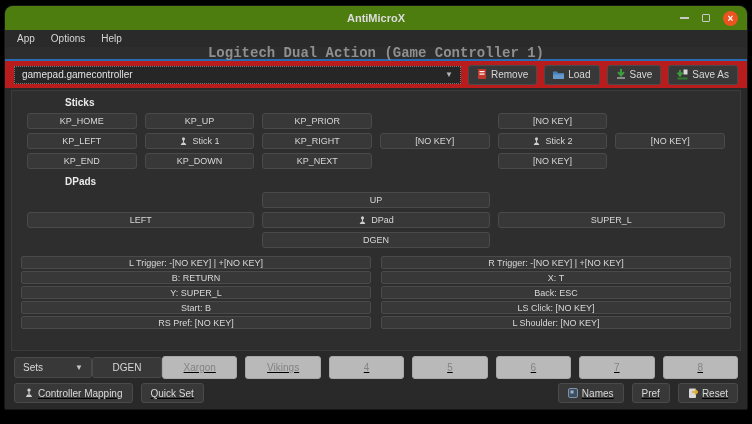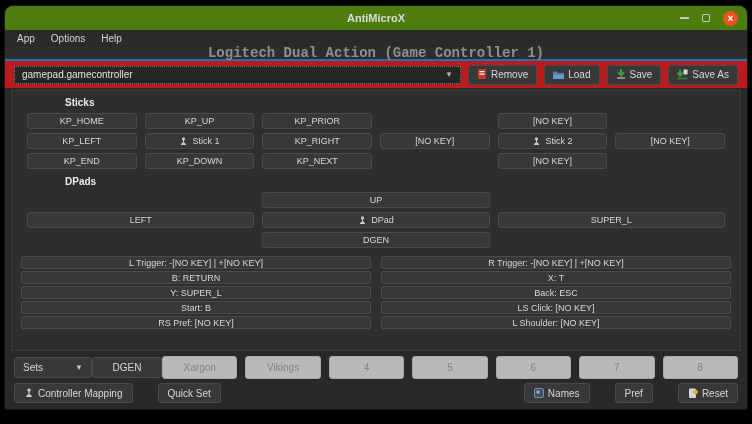--- a/index.html
+++ b/index.html
@@ -36,21 +36,21 @@
   .btn-grid{display:grid;grid-template-columns:repeat(2,1fr);gap:2px 10px;margin:8px 0 0;}
   .map-btn{height:13px;font-size:9px;border-radius:2px;}
   .empty-cell{height:13px;}
   
   .sets-row{display:flex;align-items:center;padding:5px 9px 0;flex:none;}
   .sets-btn{width:78px;height:21px;justify-content:space-between;padding:0 8px;flex:none;}
   .sets-btn .arrow{font-size:8px;color:#c5c5c5;}
   .active-set-btn{width:70px;height:21px;flex:none;}
   .set-tab{flex:1;height:21px;background:#b9b9b9;border:1px solid #a8a8a8;border-radius:3px;color:#848484;font-size:10px;display:flex;align-items:center;justify-content:center;}
   
-  .statusbar{display:flex;align-items:center;gap:25px;padding:4px 9px 0;flex:none;}
+  .statusbar{display:flex;align-items:center;gap:8px;padding:4px 9px 0;flex:none;text-decoration:underline;}
   .status-btn{height:20px;padding:0 9px;flex:none;}
   .status-spacer{flex:1;}
 </style>
 </head>
 <body>
 
 <div class="window">
 
   <div class="titlebar">
     <span class="title">AntiMicroX</span>
@@ -227,21 +227,21 @@
         <div class="empty-cell"></div>
       </div>
   </div>
 
   <div class="sets-row">
     <div class="btn sets-btn">
       <span>Sets</span>
       <span class="arrow">▼</span>
     </div>
     <div class="btn active-set-btn">DGEN</div>
-    <div style="display:flex;flex:1;gap:8px;" id="set-tabs">
+    <div style="display:flex;flex:1;gap:8px;text-decoration:underline;" id="set-tabs">
         <div class="set-tab">Xargon</div>
         <div class="set-tab">Vikings</div>
         <div class="set-tab">4</div>
         <div class="set-tab">5</div>
         <div class="set-tab">6</div>
         <div class="set-tab">7</div>
         <div class="set-tab">8</div>
       </div>
   </div>
 

